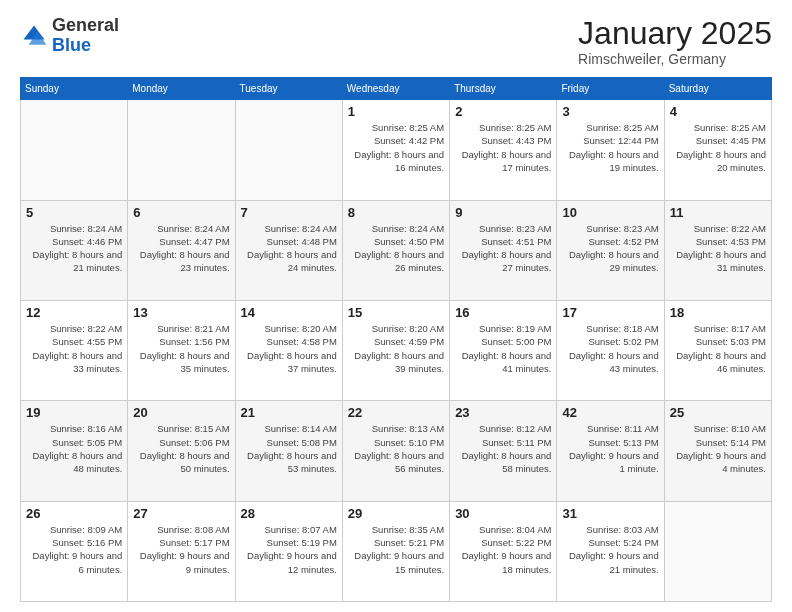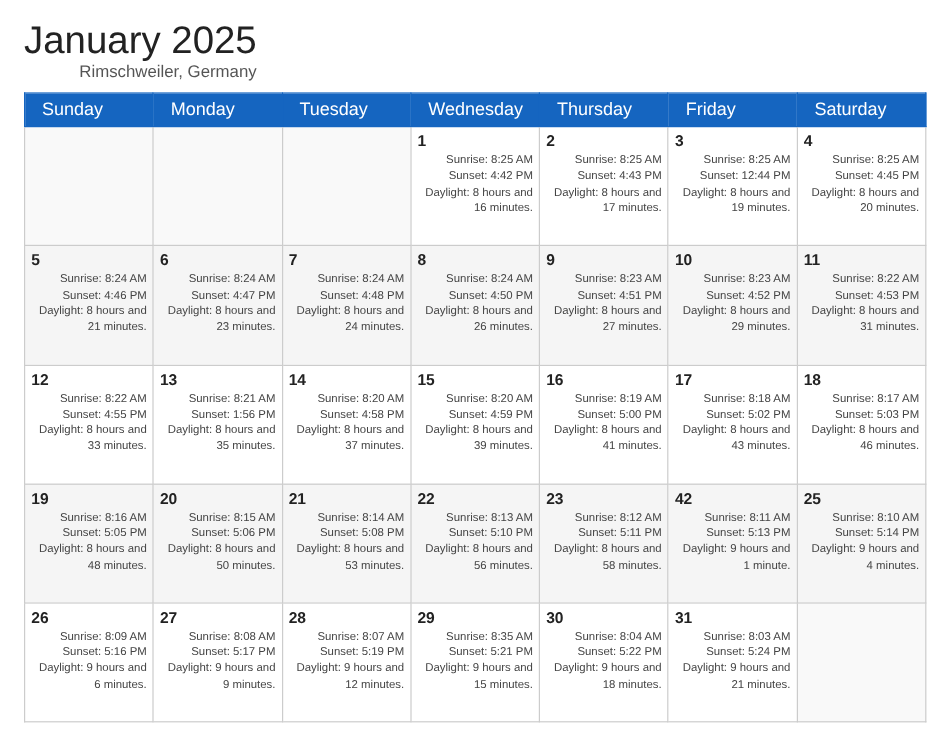--- a/index.html
+++ b/index.html
@@ -33,21 +33,21 @@
       font-weight: bold;
       line-height: 1.1;
     }
     .logo-general { color: #333; }
     .logo-blue { color: #1565c0; }
     .logo-icon {
       width: 28px;
       height: 28px;
     }
     .title-block {
-      text-align: right;
+      text-align: left;
     }
     .month-title {
       font-size: 32px;
       font-weight: normal;
       color: #222;
       line-height: 1.1;
     }
     .location {
       font-size: 14px;
       color: #555;
@@ -56,22 +56,22 @@
       flex: 1;
       border: 1px solid #ccc;
       border-collapse: collapse;
       width: 100%;
       table-layout: fixed;
     }
     .calendar th {
       background: #1565c0;
       color: #fff;
       text-align: left;
-      padding: 5px 14px;
-      font-size: 15px;
+      padding: 5px 4px;
+      font-size: 10px;
       font-weight: normal;
       border: 1px solid #1565c0;
     }
     .calendar td {
       border: 1px solid #ccc;
       vertical-align: top;
       padding: 4px 5px;
       font-size: 10px;
       color: #333;
       width: calc(100% / 7);
@@ -92,20 +92,30 @@
     }
     .empty { background: #f9f9f9; }
     .row-alt { background: #f5f5f5; }
     .row-norm { background: #fff; }
   </style>
 </head>
 <body>
 
 <div class="page">
   <div class="header">
+    <div class="logo">
+      <svg class="logo-icon" viewBox="0 0 32 32">
+        <polygon points="16,4 28,20 4,20" fill="#1565c0"></polygon>
+        <polygon points="20,10 30,26 10,26" fill="#1976d2" opacity="0.7"></polygon>
+      </svg>
+      <div class="logo-text">
+        <span class="logo-general">General</span><br>
+        <span class="logo-blue">Blue</span>
+      </div>
+    </div>
     <div class="title-block">
       <div class="month-title">January 2025</div>
       <div class="location">Rimschweiler, Germany</div>
     </div>
   </div>
 
   <table class="calendar">
     <thead>
       <tr>
       <th>Sunday</th>

